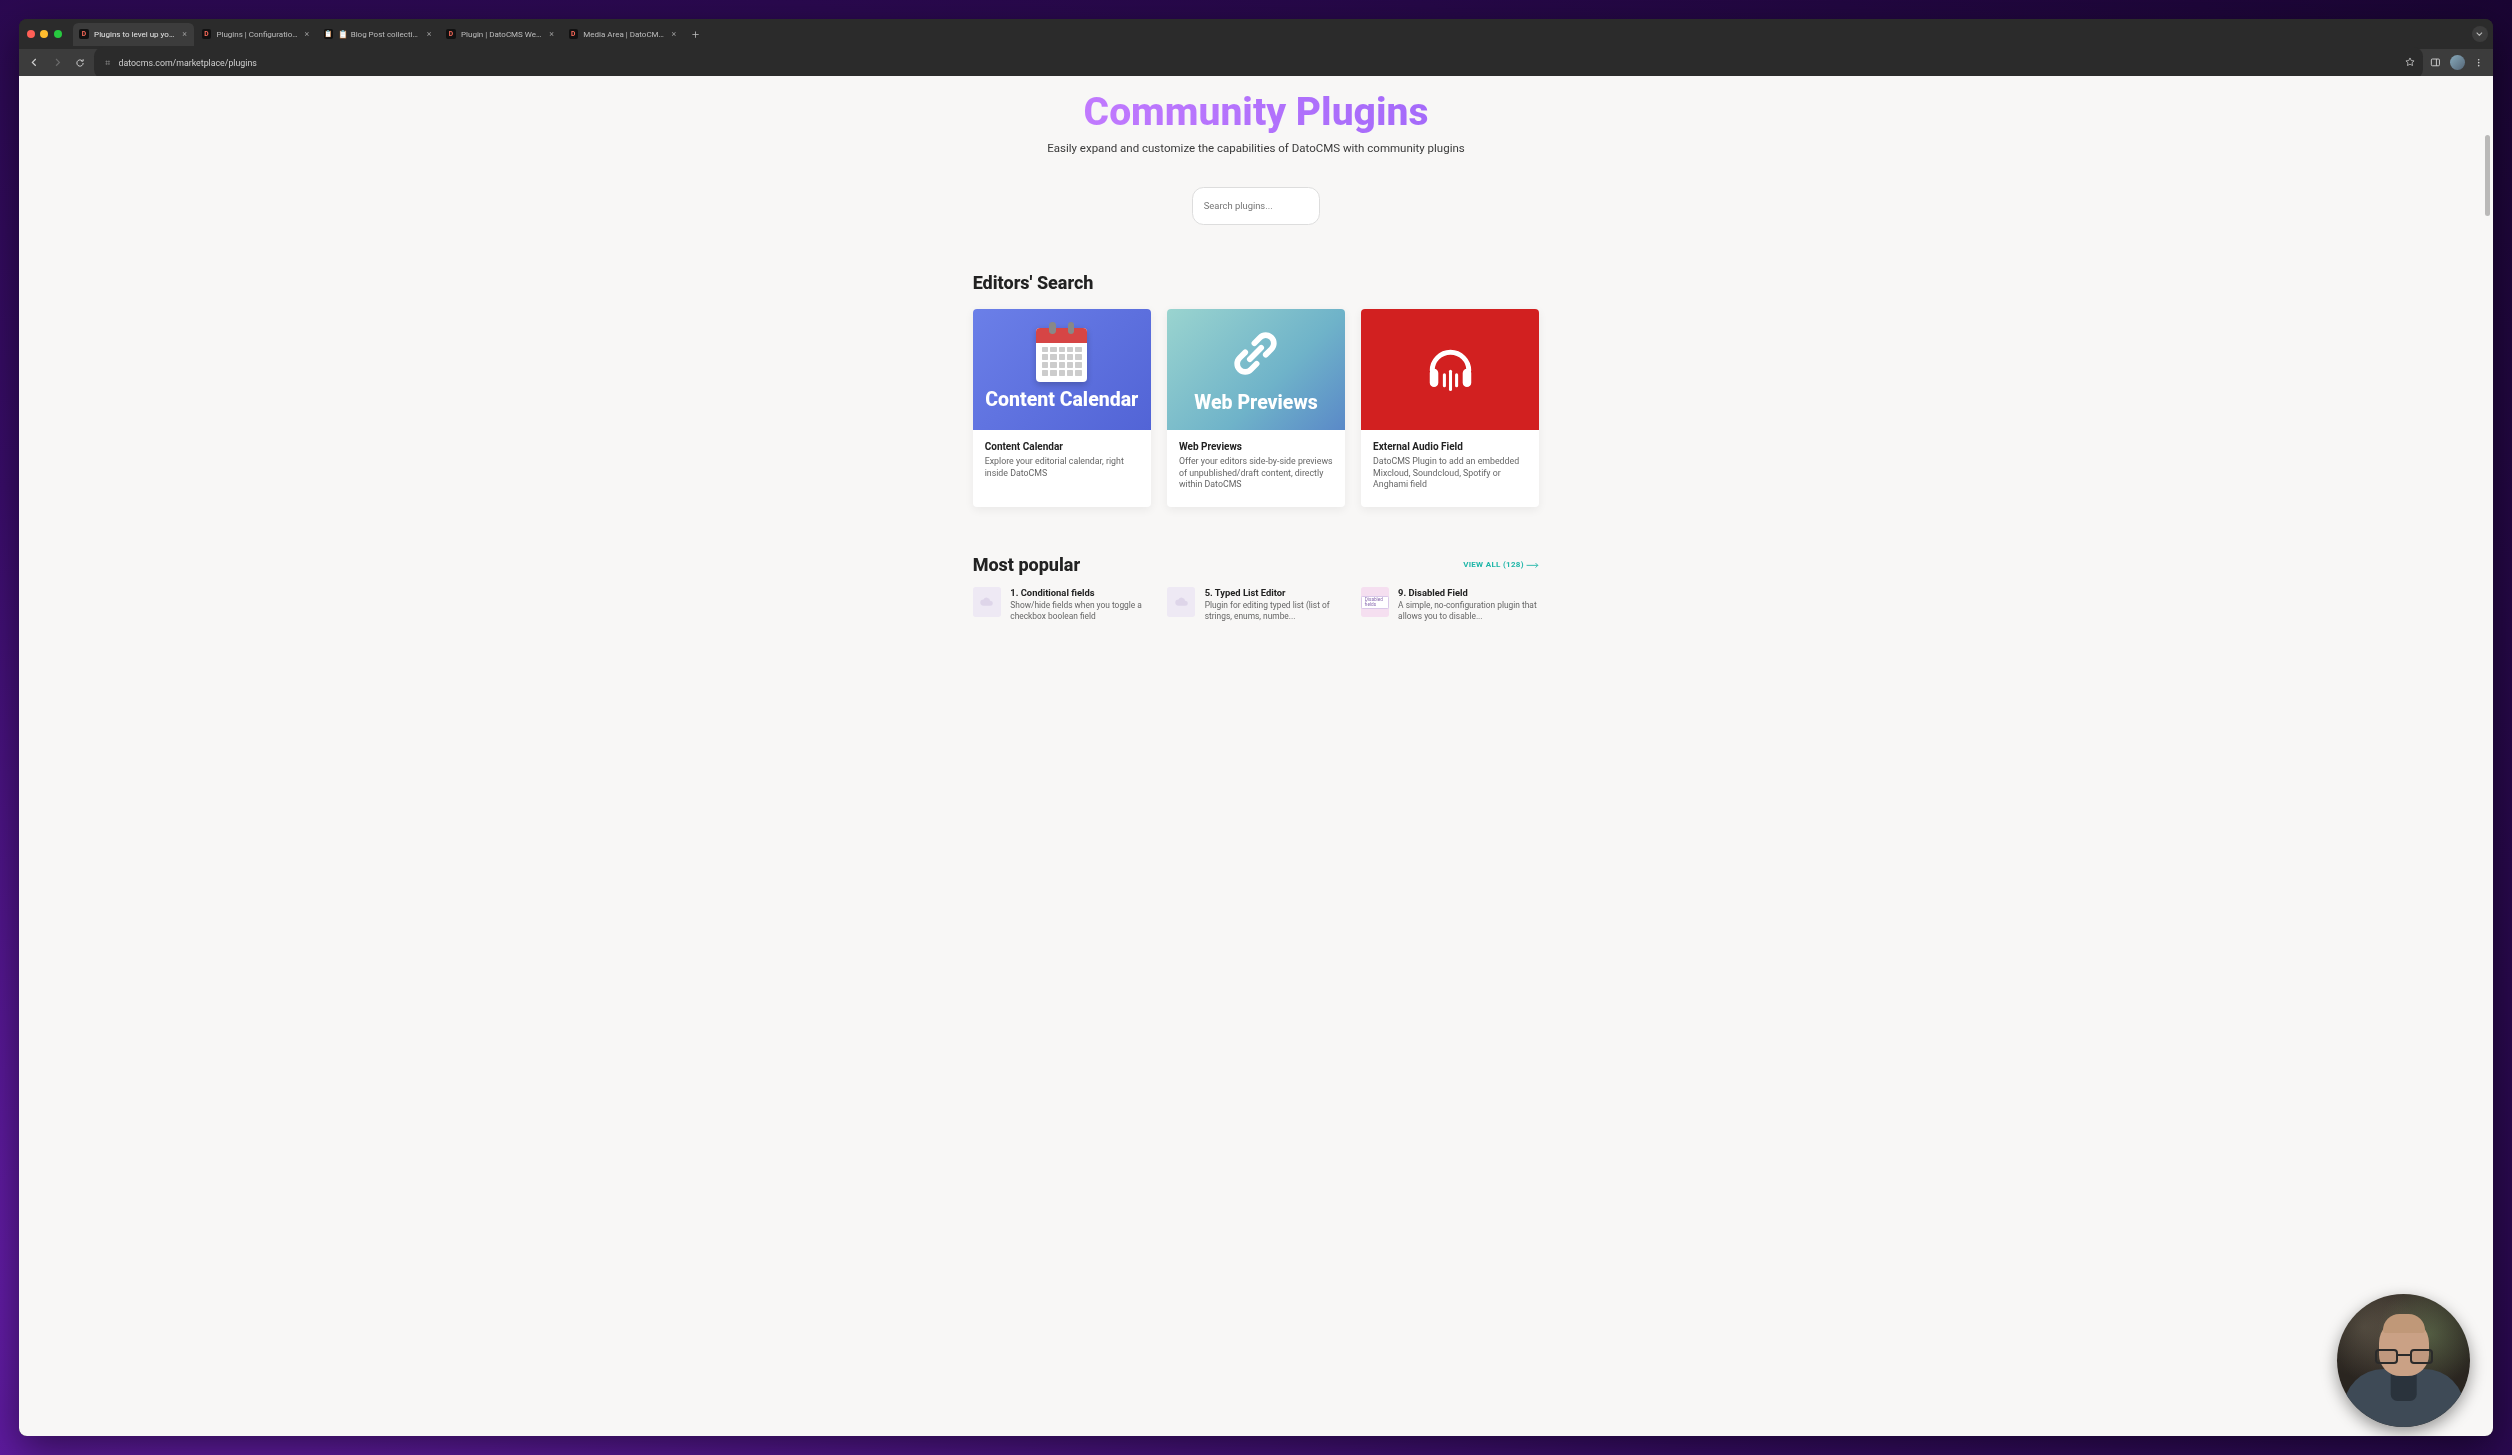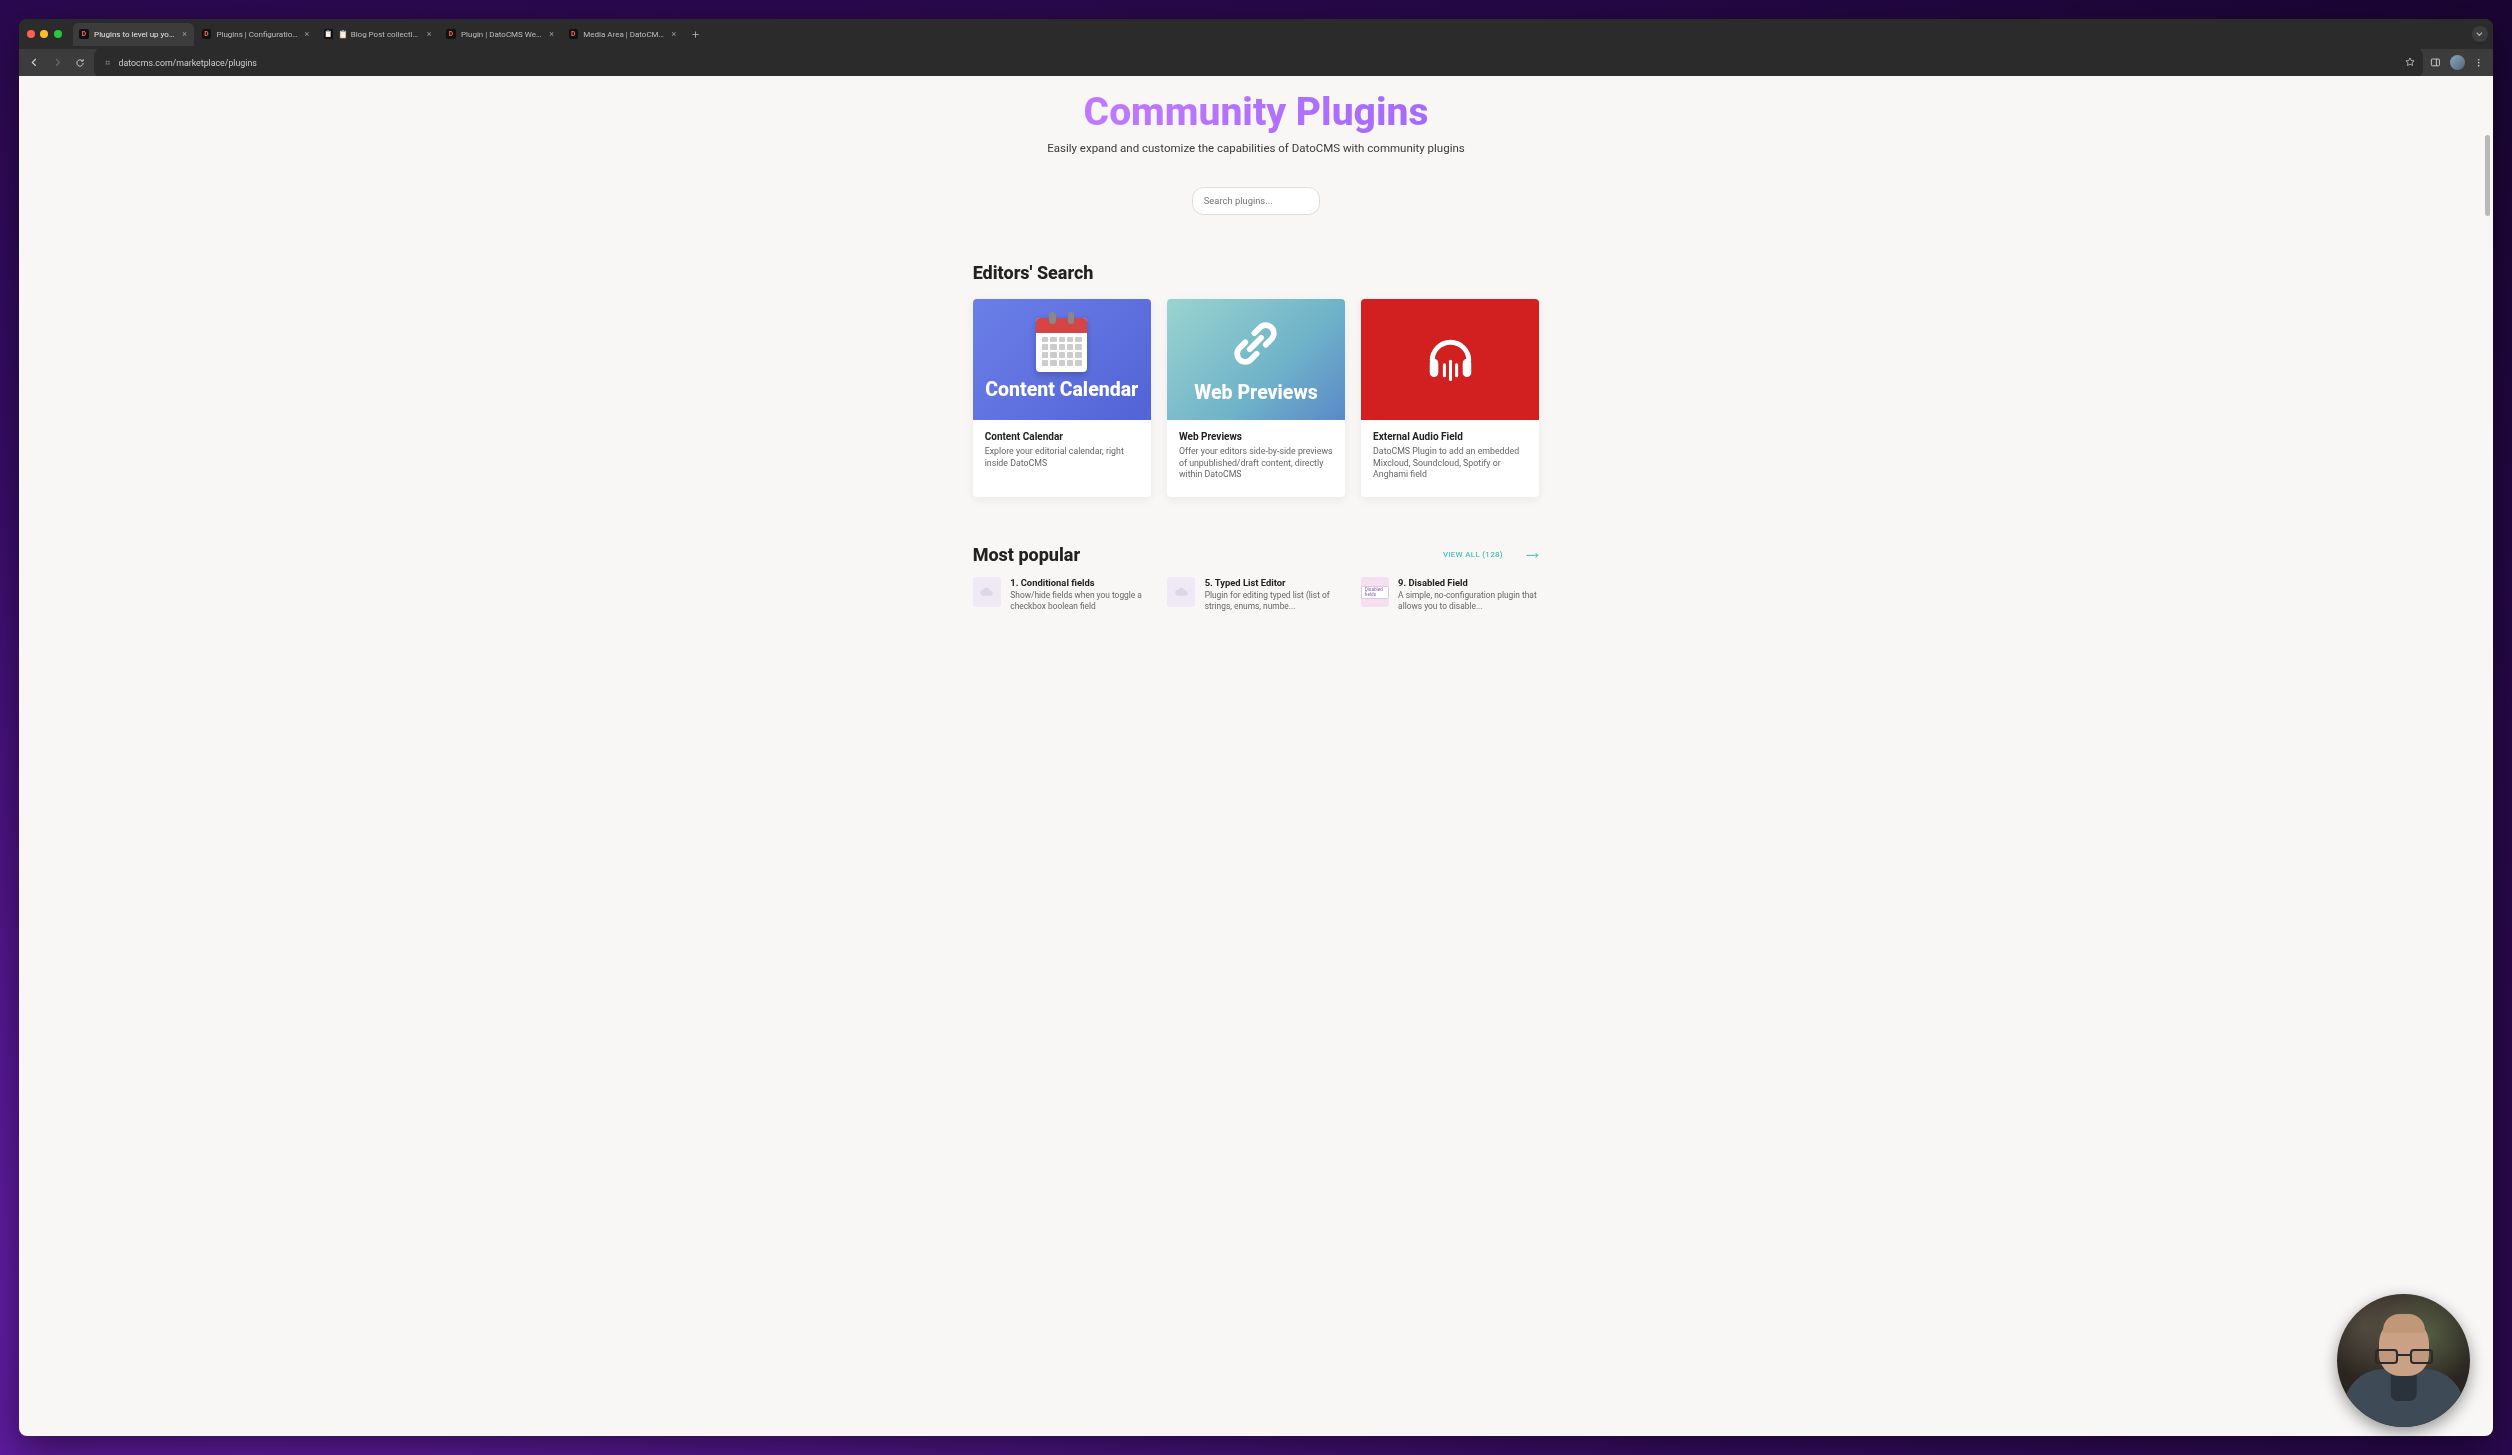--- a/index.html
+++ b/index.html
@@ -104,21 +104,21 @@
   background: linear-gradient(90deg,#ff6b9d 0%,#c77dff 40%,#8a5cf6 70%,#5b5bf6 100%);
   -webkit-background-clip: text;
   background-clip: text;
   color: transparent;
   line-height: 1.05;
 }
 .hero p { margin-top: 8px; font-size: 11.5px; color: #3a3a3a; }
 .search-wrap { display: flex; justify-content: center; margin-top: 32px; }
 .search {
   width: 128px;
-  height: 28px;
+  height: 38px;
   border: 0.7px solid #ddd;
   border-radius: 11.5px;
   background: #fff;
   display: flex;
   align-items: center;
   padding: 0 10.8px;
 }
 .search input { border: none; outline: none; width: 100%; font-size: 9.4px; color: #666; background: transparent; }
 .content { max-width: 580px; margin: 0 auto; padding: 0 6.7px; }
 .section-h { font-size: 18px; font-weight: 800; color: #222; margin-top: 47px; margin-bottom: 16px; }
@@ -144,21 +144,21 @@
 .cal-ico .rings { position:absolute; top:-5.4px; left:0; right:0; display:flex; justify-content:center; gap:12px; }
 .cal-ico .rings span { width:6.7px; height:12px; background:#888; border-radius:3.4px; }
 .cal-ico .grid { position:absolute; top:19px; left:5.4px; right:5.4px; bottom:5.4px; display:grid; grid-template-columns:repeat(5,1fr); grid-template-rows:repeat(4,1fr); gap:2px; }
 .cal-ico .grid span { background:#ccc; border-radius:0.7px; }
 
 .chain-ico svg { width: 57px; height: 57px; }
 
 .hp-ico svg { width: 61px; height: 61px; }
 .most-header { display: flex; align-items: center; justify-content: space-between; margin-top: 47px; }
 .most-header h2 { font-size: 18px; font-weight: 800; color: #222; }
-.viewall { font-size: 8px; font-weight: 400; letter-spacing: 0.3px; color: #1fb6a8; display: flex; align-items: center; gap: 23px; cursor: pointer; }
+.viewall { font-size: 8px; font-weight: 700; letter-spacing: 0.3px; color: #1fb6a8; display: flex; align-items: center; gap: 2px; cursor: pointer; }
 .viewall svg { width: 13.5px; height: 6.7px; }
 .pop-grid { display: grid; grid-template-columns: repeat(3,1fr); gap: 16px; margin-top: 12px; }
 .pop-item { display: flex; gap: 9.4px; cursor: pointer; }
 .pop-thumb { width: 44px; height: 30px; border-radius: 2.7px; background: #eee9f4; display:flex; align-items:center; justify-content:center; }
 .pop-thumb.pink { background: #f5dff0; }
 .pop-thumb svg { width: 15px; height: 15px; opacity: 0.5; }
 .pop-thumb .badge { font-size: 4.7px; background:#fff; border:0.7px solid #d9c8e8; color:#8a6bb0; padding:0.7px 2.7px; border-radius:1.3px; }
 .pop-text .t { font-size: 9.4px; font-weight: 700; color: #222; }
 .pop-text .d { font-size: 8.4px; color: #666; margin-top: 1.3px; line-height: 1.3; }
 .scrollbar { position: absolute; top: 59px; right: 2.7px; width: 5.4px; height: 81px; background: rgba(0,0,0,0.25); border-radius: 2.7px; }

